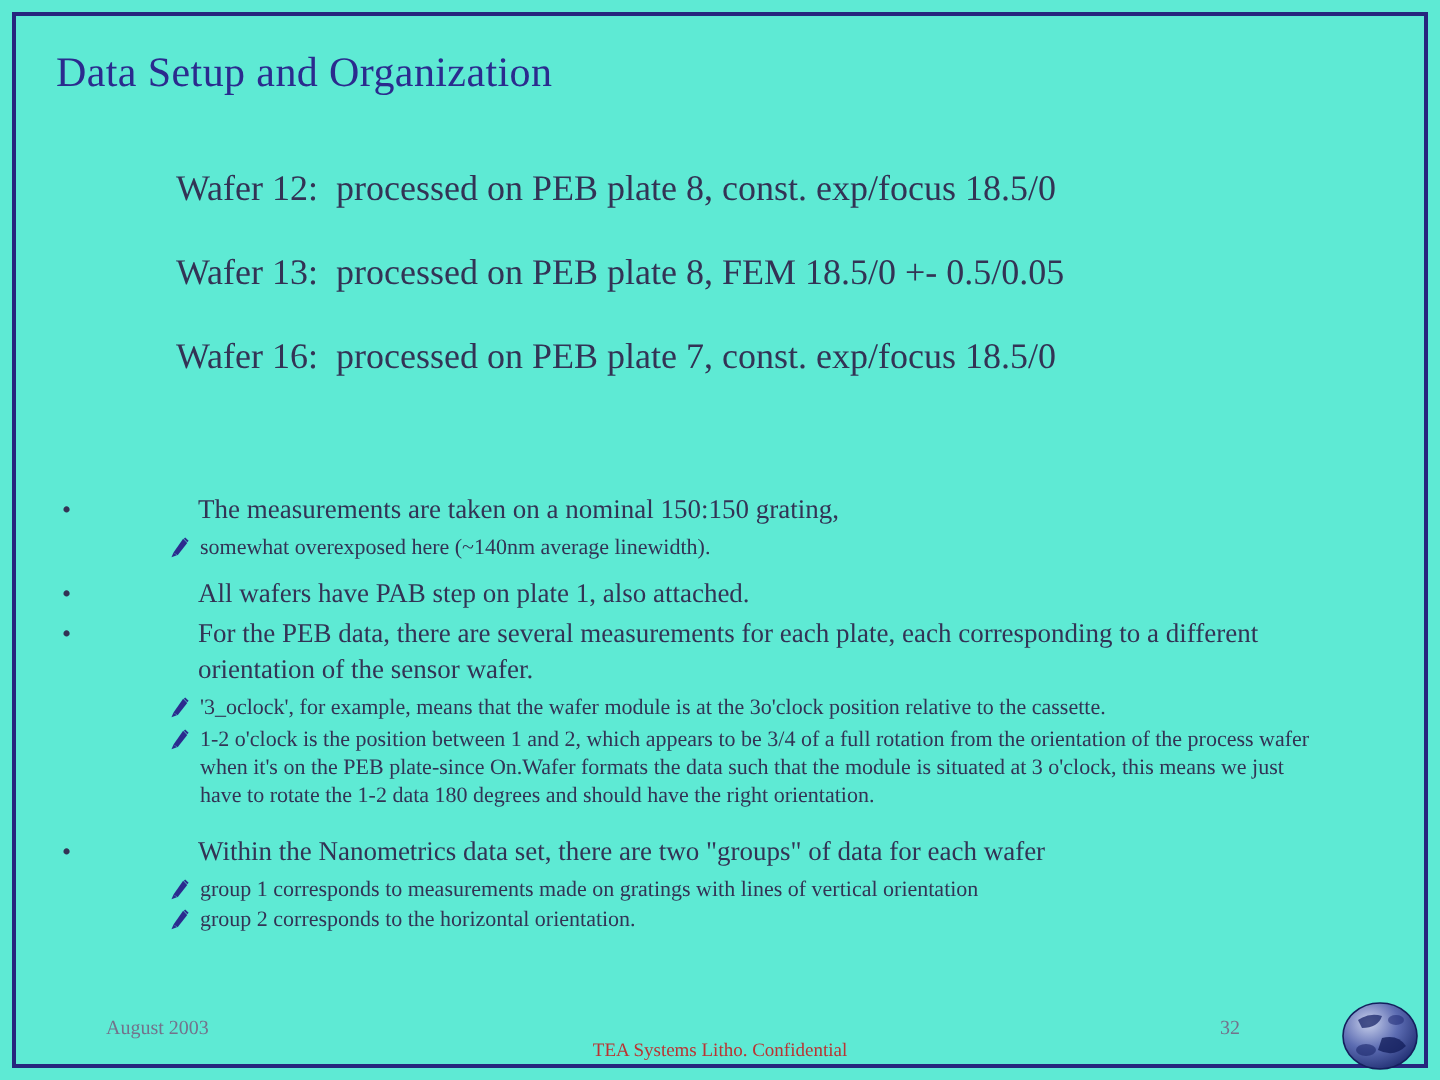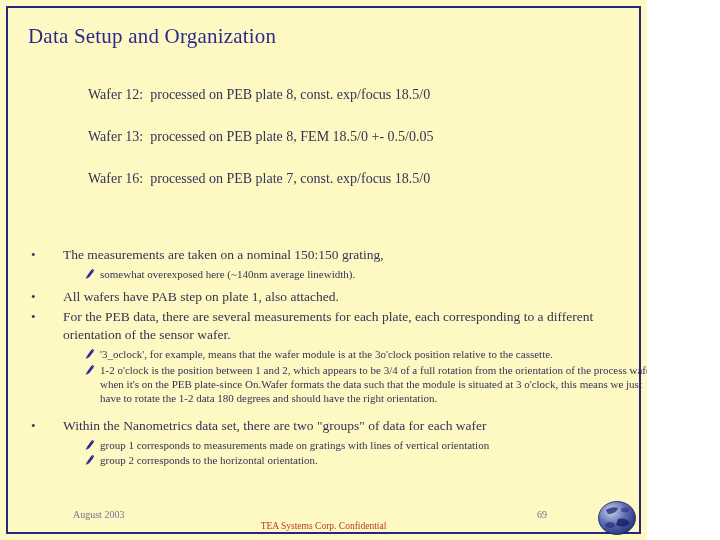--- a/index.html
+++ b/index.html
@@ -1,47 +1,47 @@
 <!DOCTYPE html>
 <html><head>
 <meta charset="utf-8">
 <style>
   html,body { margin:0; padding:0; background:#fff; }
   .slide {
-    position:relative; width:647px; height:540px; background:#fef9c3;
+    position:relative; width:720px; height:540px; background:#5eead4;
     font-family:"Liberation Serif", serif; overflow:hidden; color:#333355;
   }
   .frame {
     position:absolute; inset:6px; border:2px solid #26267d; pointer-events:none;
   }
   .title {
     position:absolute; left:28px; top:24px;
     font-size:21px; color:#2b2b8e; letter-spacing:0.2px;
   }
-  .wafers { position:absolute; left:88px; top:86px; font-size:14px; color:#333355; }
+  .wafers { position:absolute; left:88px; top:86px; font-size:18px; color:#333355; }
   .wafer-line { line-height:17px; margin-bottom:25px; white-space:pre-wrap; }
 
   .bullets { position:absolute; left:0; top:246px; width:720px; }
 
-  .bullet { position:relative; padding-left:63px; font-size:13.5px; line-height:18px; color:#333355; }
+  .bullet { position:relative; padding-left:99px; font-size:13.5px; line-height:18px; color:#333355; }
   .bullet .bullet-text { display:block; max-width:580px; }
   .bullet::before {
     content:"•"; position:absolute; left:31px; top:0;
     font-size:13px; color:#333355;
   }
 
   .sub { position:relative; padding-left:100px; padding-right:14px; font-size:11px; line-height:14px; color:#333355; }
   .sub .marker { position:absolute; left:84px; top:1px; width:11px; height:11px; }
   .sub .sub-text { display:block; max-width:565px; }
 
   .mb3 { margin-bottom:3px; }  .mb7 { margin-bottom:7px; }
   .mb2 { margin-bottom:2px; }  .mb12 { margin-bottom:12px; }
   .mb1 { margin-bottom:1px; }
 
-  .footer-date { position:absolute; left:73px; bottom:20px; font-size:10px; color:#73738c;font-family:Liberation Serif, serif; }
+  .footer-date { position:absolute; left:53px; bottom:20px; font-size:10px; color:#73738c;font-family:Liberation Serif, serif; }
   .footer-center { position:absolute; left:0; right:0; bottom:8px; text-align:center; }
   .footer-center .line1 { font-size:9.5px; color:#73738c; line-height:12px; }
   .footer-center .line2 { font-size:9.5px; color:#bb3333; line-height:12px; }
   .footer-page { position:absolute; right:100px; bottom:20px; font-size:10px; color:#73738c; }
   .footer-logo { position:absolute; right:10px; bottom:4px; width:40px; height:36px; }
 </style>
 </head>
 <body>
 
 <div class="slide">
@@ -121,24 +121,24 @@
         </svg>
       </span>
       <span class="sub-text">group 2 corresponds to the horizontal orientation.</span>
     </div>
 
   </div>
 
   <div class="footer-date">August 2003</div>
 
   <div class="footer-center">
-    <div class="line2">TEA Systems Corp. Confidential</div>
+    <div class="line2">TEA Systems Litho. Confidential</div>
   </div>
 
-  <div class="footer-page">69</div>
+  <div class="footer-page">32</div>
 
   <div class="footer-logo">
     <svg width="40" height="36" viewBox="0 0 40 36">
       <defs>
         <radialGradient id="g1" cx="35%" cy="30%" r="80%">
           <stop offset="0%" stop-color="#c9d1ec"></stop>
           <stop offset="50%" stop-color="#5c6cb2"></stop>
           <stop offset="100%" stop-color="#1b296d"></stop>
         </radialGradient>
       </defs>

